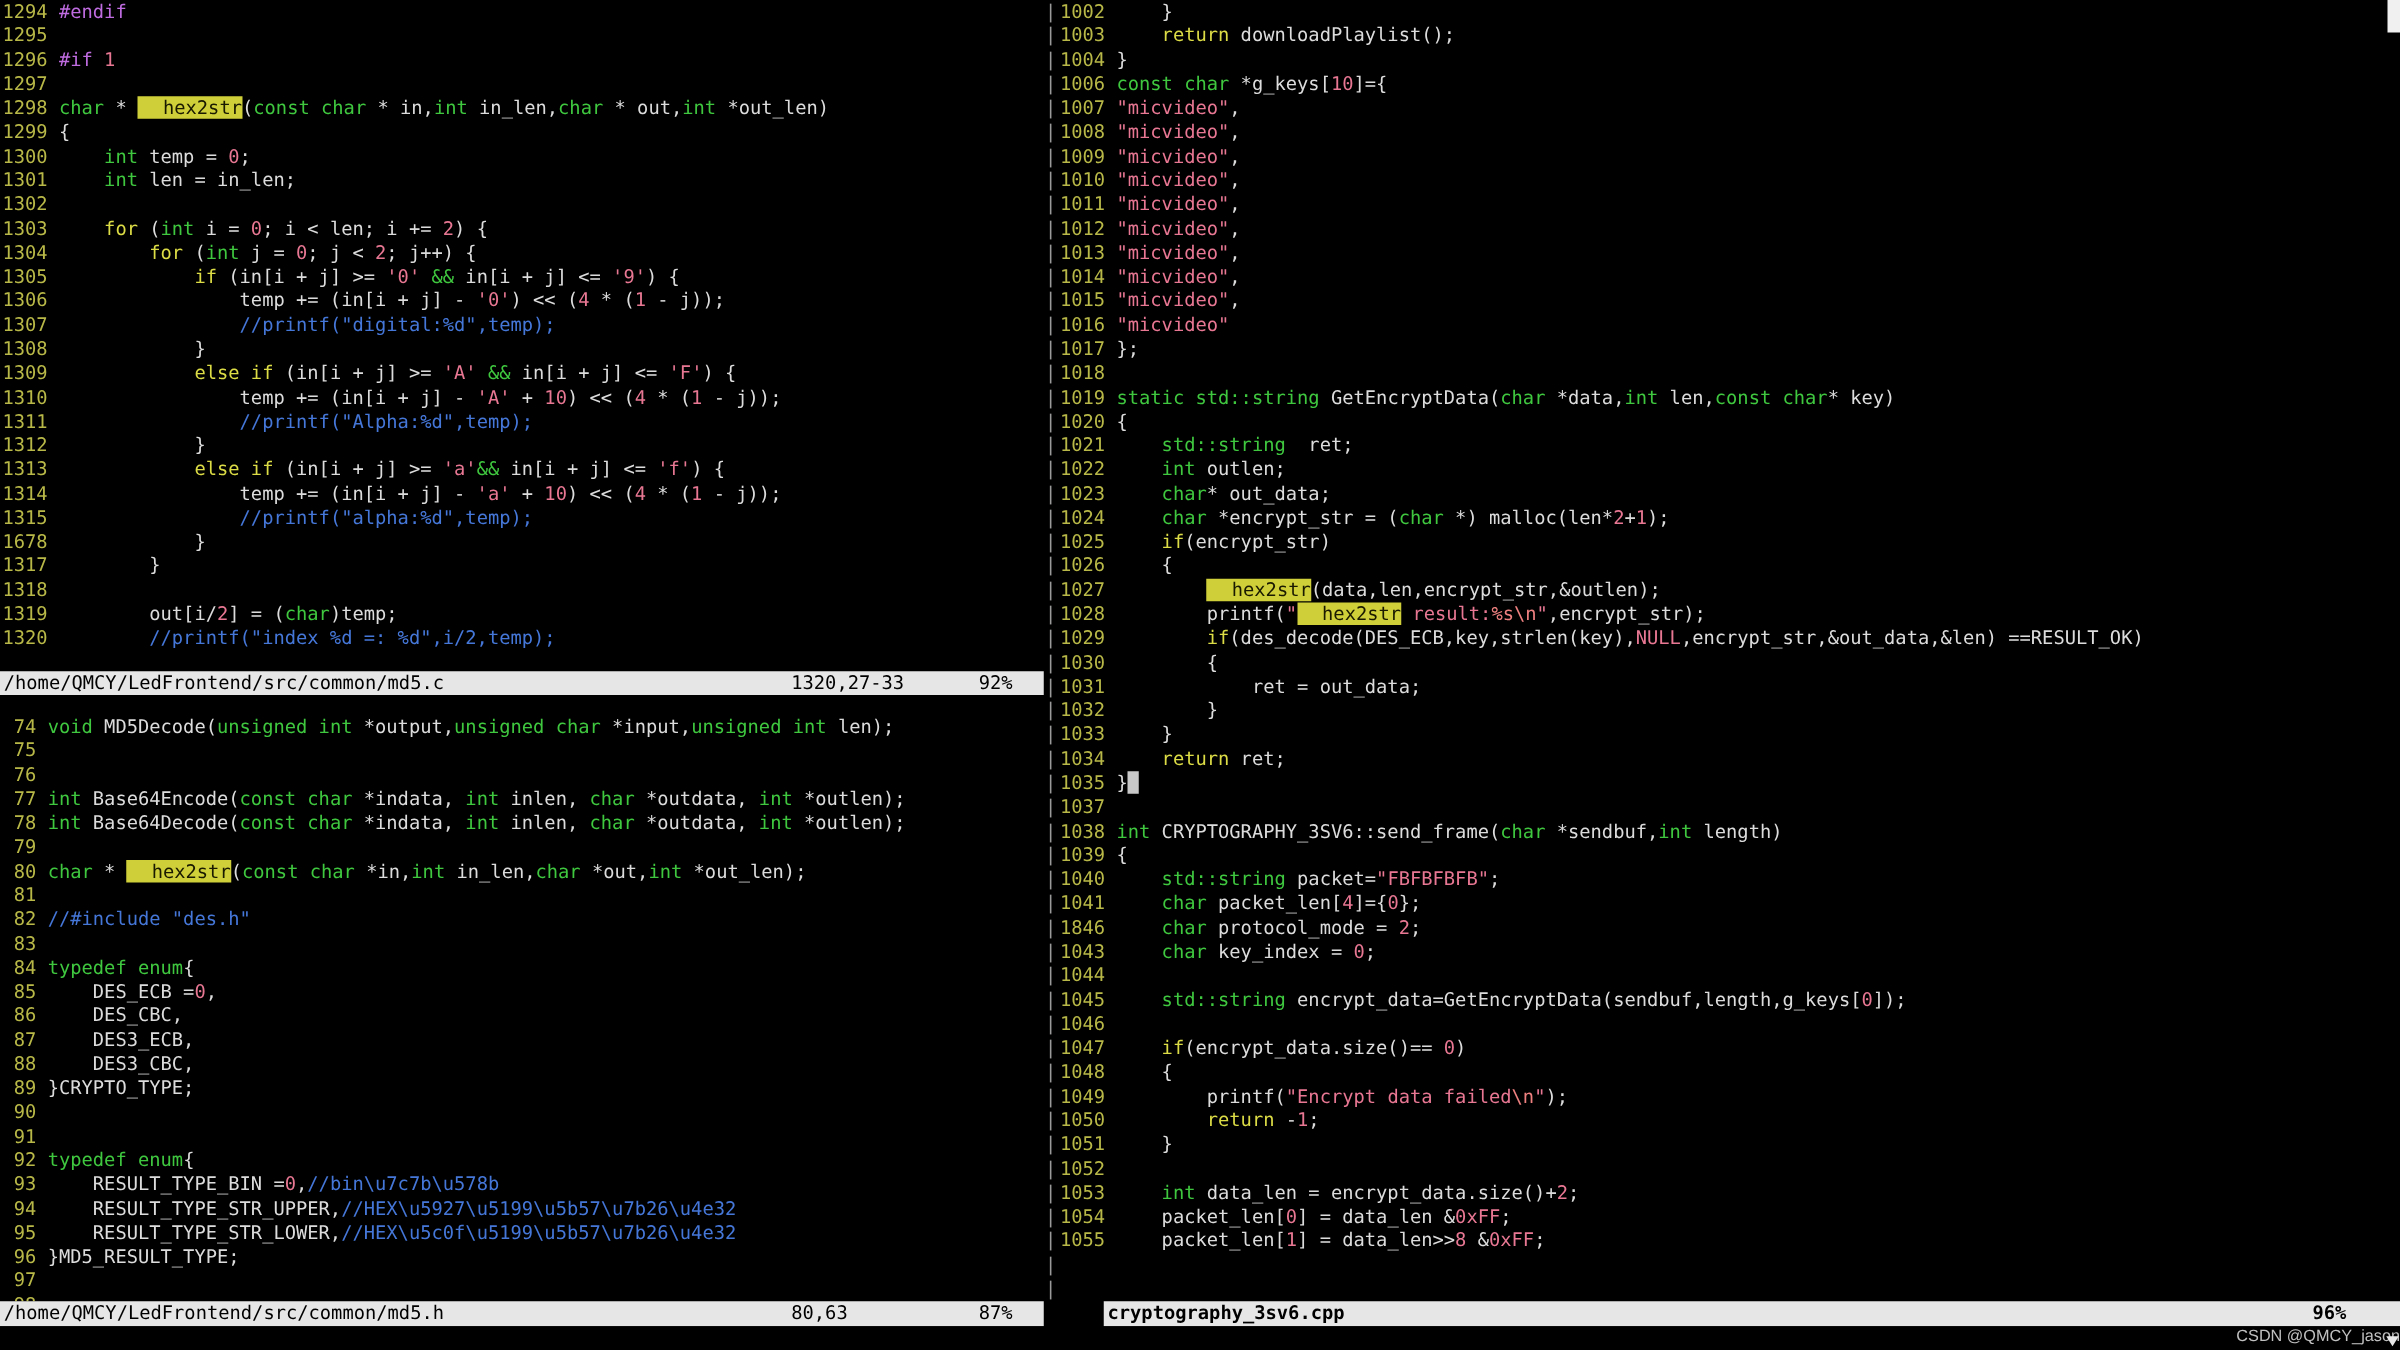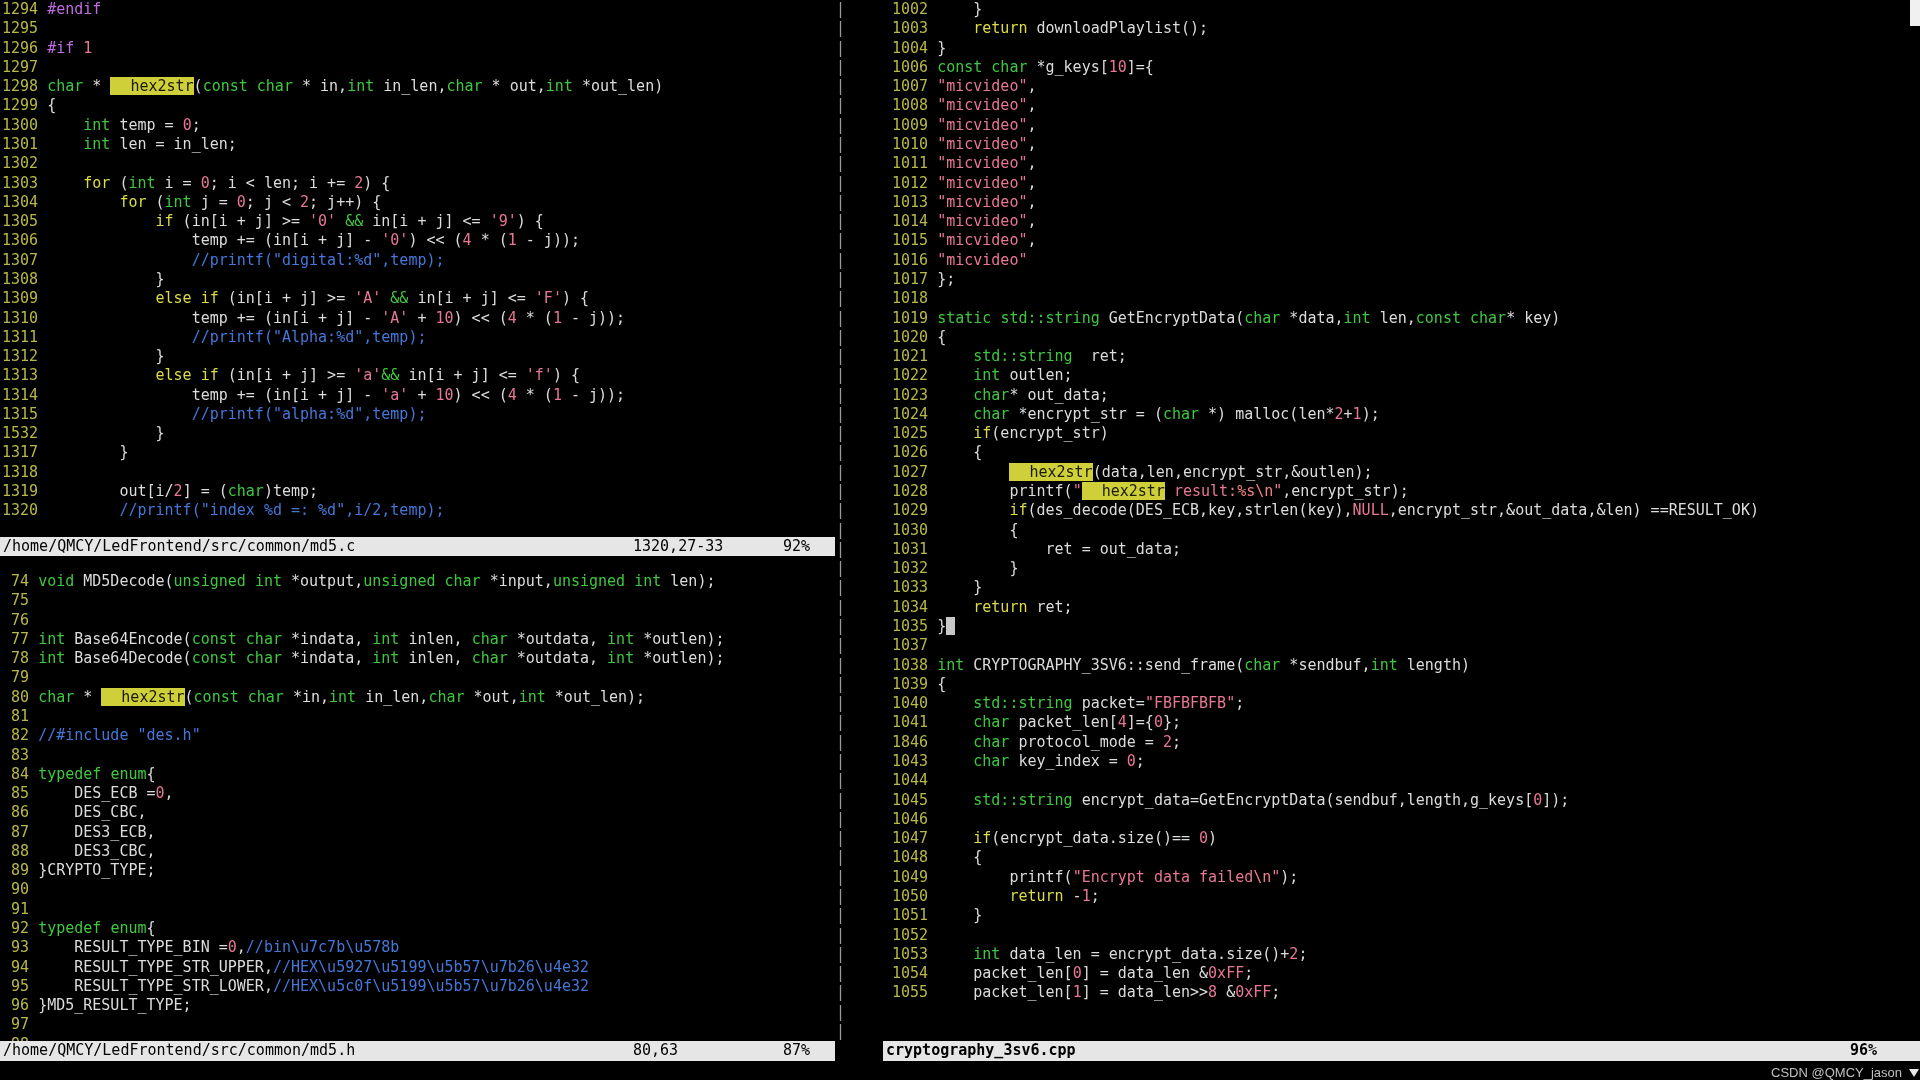--- a/index.html
+++ b/index.html
@@ -8,21 +8,21 @@
   html,body{ background:#000; }
   body{ width:1920px; height:1080px; overflow:hidden; }
   .screen{
     position:relative; width:1920px; height:1080px;
     background:var(--bg,#000); color:var(--fg,#dcdcdc);
     font-family:"DejaVu Sans Mono","Liberation Mono",monospace;
     font-size:15px; display:flex; flex-direction:column;
   }
   .main{ display:flex; height:calc(var(--rh) * 54); }
   .left{ width:835px; display:flex; flex-direction:column;gap:16px; }
-  .right{ flex:1; min-width:0; display:flex; flex-direction:column;margin-left:44px; }
+  .right{ flex:1; min-width:0; display:flex; flex-direction:column; }
   .vsep{
     width:11px; text-align:center; color:var(--vsep,#9a9a9a);
     white-space:pre; line-height:var(--rh); overflow:hidden;
   }
   .win{ overflow:hidden; padding-left:2px; }
   .h27{ height:calc(var(--rh) * 27); }
   .hfill{ flex:1; min-height:0; }
   .row{ height:var(--rh); line-height:var(--rh); white-space:pre; }
   .ln{ color:var(--linenr,#b8b848); }
   .t-d{ color:var(--fg,#dcdcdc); }
@@ -42,21 +42,21 @@
   .status .file{ flex:1; overflow:hidden; }
   .status .pos{ width:150px; }
   .status .pct{ width:42px; }
   .status.active{ font-weight:bold; }
   .bottombar{ display:flex; height:var(--rh);gap:48px; }
   .seg-left{ width:835px; }
   .seg-right{ flex:1; padding-right:28px; }
   .seg-right .pos{ width:120px;margin-top:36px; }
   .cmdline{
     height:var(--rh); display:flex; justify-content:flex-end;
-    align-items:flex-end; padding-right:18px; background:var(--bg,#000);
+    align-items:flex-start; background:var(--bg,#000);
   }
   .watermark{
     font-family:"Liberation Sans","DejaVu Sans",sans-serif;
     font-size:13px; color:var(--watermark,#c0c0c0);
   }
   .sb-thumb{ position:absolute; top:0; right:0; width:10px; height:26px; background:#f0f0f0; }
   .sb-arrow{
     position:absolute; bottom:3px; right:1px; width:0; height:0;
     border-left:5px solid transparent; border-right:5px solid transparent;
     border-top:8px solid #e8e8e8;
@@ -84,21 +84,21 @@
           <div class="row"><span class="ln">1306 </span><span class="t-d">                temp += (in[i + j] - </span><span class="t-c">'0'</span><span class="t-d">) &lt;&lt; (</span><span class="t-c">4</span><span class="t-d"> * (</span><span class="t-c">1</span><span class="t-d"> - j));</span></div>
           <div class="row"><span class="ln">1307 </span><span class="t-d">                </span><span class="t-m">//printf("digital:%d",temp);</span></div>
           <div class="row"><span class="ln">1308 </span><span class="t-d">            }</span></div>
           <div class="row"><span class="ln">1309 </span><span class="t-d">            </span><span class="t-s">else</span><span class="t-d"> </span><span class="t-s">if</span><span class="t-d"> (in[i + j] &gt;= </span><span class="t-c">'A'</span><span class="t-d"> </span><span class="t-k">&amp;&amp;</span><span class="t-d"> in[i + j] &lt;= </span><span class="t-c">'F'</span><span class="t-d">) {</span></div>
           <div class="row"><span class="ln">1310 </span><span class="t-d">                temp += (in[i + j] - </span><span class="t-c">'A'</span><span class="t-d"> + </span><span class="t-c">10</span><span class="t-d">) &lt;&lt; (</span><span class="t-c">4</span><span class="t-d"> * (</span><span class="t-c">1</span><span class="t-d"> - j));</span></div>
           <div class="row"><span class="ln">1311 </span><span class="t-d">                </span><span class="t-m">//printf("Alpha:%d",temp);</span></div>
           <div class="row"><span class="ln">1312 </span><span class="t-d">            }</span></div>
           <div class="row"><span class="ln">1313 </span><span class="t-d">            </span><span class="t-s">else</span><span class="t-d"> </span><span class="t-s">if</span><span class="t-d"> (in[i + j] &gt;= </span><span class="t-c">'a'</span><span class="t-k">&amp;&amp;</span><span class="t-d"> in[i + j] &lt;= </span><span class="t-c">'f'</span><span class="t-d">) {</span></div>
           <div class="row"><span class="ln">1314 </span><span class="t-d">                temp += (in[i + j] - </span><span class="t-c">'a'</span><span class="t-d"> + </span><span class="t-c">10</span><span class="t-d">) &lt;&lt; (</span><span class="t-c">4</span><span class="t-d"> * (</span><span class="t-c">1</span><span class="t-d"> - j));</span></div>
           <div class="row"><span class="ln">1315 </span><span class="t-d">                </span><span class="t-m">//printf("alpha:%d",temp);</span></div>
-          <div class="row"><span class="ln">1532 </span><span class="t-d">            }</span></div>
+          <div class="row"><span class="ln">1678 </span><span class="t-d">            }</span></div>
           <div class="row"><span class="ln">1317 </span><span class="t-d">        }</span></div>
           <div class="row"><span class="ln">1318 </span></div>
           <div class="row"><span class="ln">1319 </span><span class="t-d">        out[i/</span><span class="t-c">2</span><span class="t-d">] = (</span><span class="t-k">char</span><span class="t-d">)temp;</span></div>
           <div class="row"><span class="ln">1320 </span><span class="t-d">        </span><span class="t-m">//printf("index %d =: %d",i/2,temp);</span></div>
         </div>
       <div class="status">
         <span class="file">/home/QMCY/LedFrontend/src/common/md5.c</span>
         <span class="pos">1320,27-33</span>
         <span class="pct">92%</span>
       </div>

